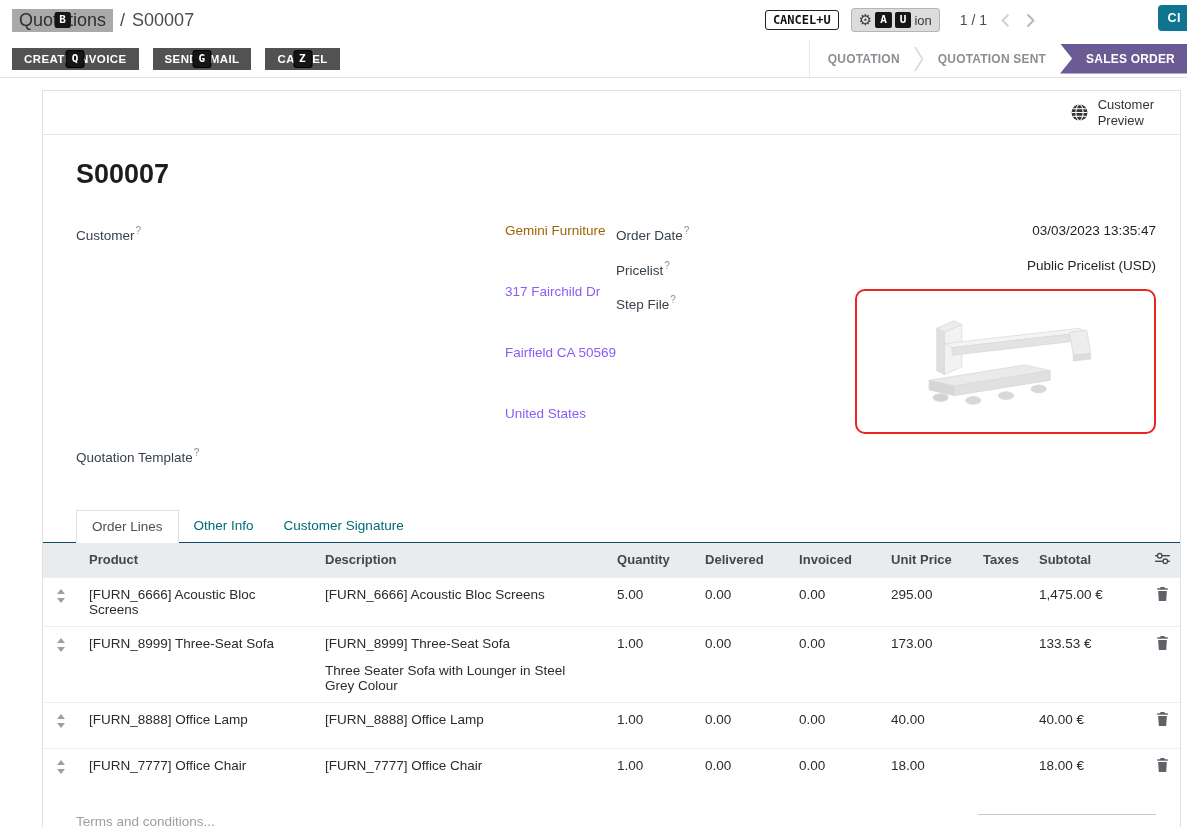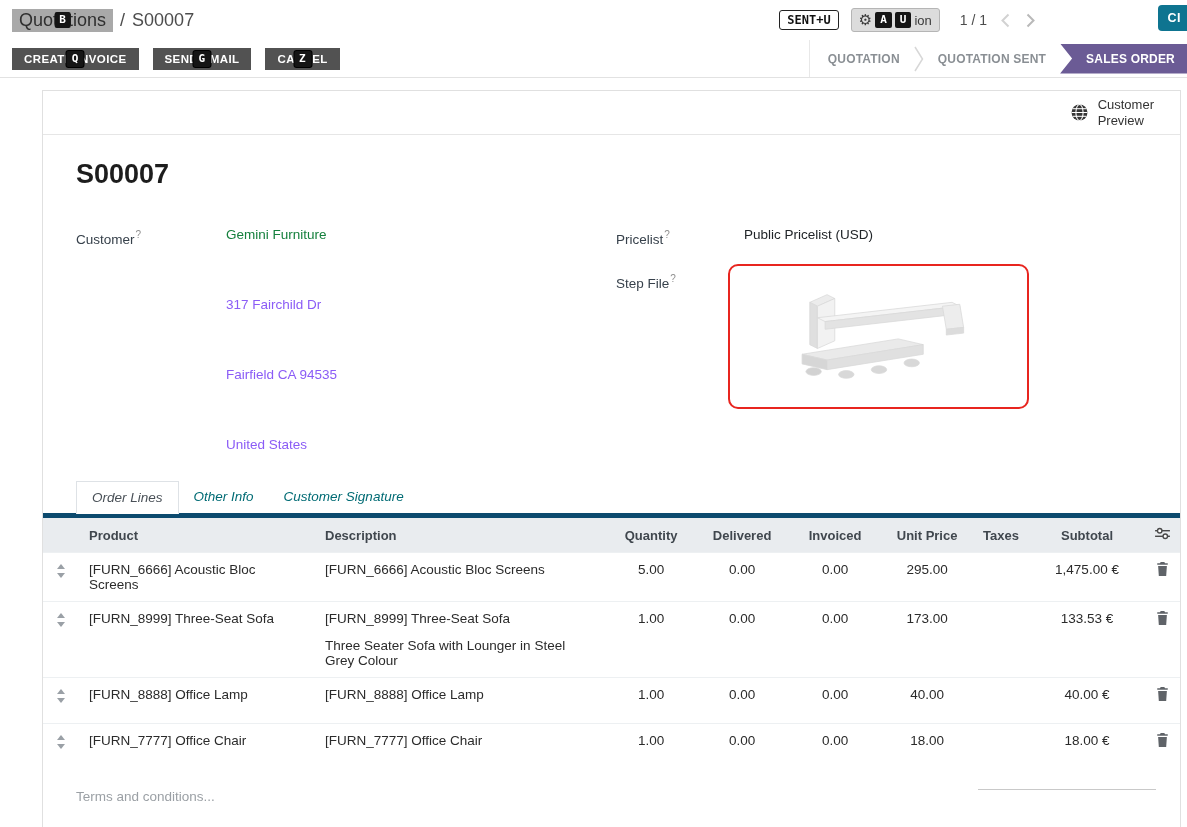--- a/index.html
+++ b/index.html
@@ -55,44 +55,44 @@
   .status-sep { display:inline-flex; align-items:center; }
   
   .sheet { margin:12px 6px 0 42px; border:1px solid #e0e0e0; background:#fff; min-height:737px; position:relative; }
   .sheet-header { height:44px; border-bottom:1px solid #e6e6e6; display:flex; justify-content:flex-end; align-items:center; padding:0 26px; }
   .customer-preview { display:flex; align-items:center; gap:9px; cursor:pointer; color:#333; font-size:13px; line-height:16px; }
   .cp-text span { display:block; }
   .sheet-body { padding:14px 24px 0 33px; }
   .record-title { font-size:27px; font-weight:bold; color:#1d1d1d; margin:10px 0 30px; }
   .fields { display:flex; }
   .fields .col { width:50%; }
-  .field-row { display:flex; margin-bottom:9px; line-height:30px; }
+  .field-row { display:flex; margin-bottom:9px; line-height:21px;justify-content:space-between; }
   .field-label { width:150px; flex-shrink:0; color:#37414b; }
   .col-right .field-label { width:128px; }
   .field-label.bold { font-weight:bold; color:#212529; }
   sup.help { color:#8f8f8f; font-size:10px; margin-left:1px; }
   .field-value { color:#212529; }
-  a.link, .link { color:#15803d; text-decoration:none; cursor:pointer; }
+  a.link, .link { color:#a16207; text-decoration:none; cursor:pointer; }
   .addr-line { display:block; color:#8b5cf6;margin-top:40px; }
   .mt18 { margin-top:18px; }
   .step-box {
     width:301px; height:145px; border:2px solid #e8251f; border-radius:10px;
     margin-left:-16px; display:flex; align-items:center; justify-content:center; background:#fff; cursor:pointer;
   }
   
-  .tabs { display:flex; margin-top:12px; padding-left:33px; border-bottom:5px solid #0c4a6e;font-style:italic; }
+  .tabs { display:flex; margin-top:33px; padding-left:33px; border-bottom:1px solid #0c4a6e; }
   .tab { padding:8px 15px; font-size:13.5px; color:#016b74; cursor:pointer; margin-bottom:-1px; }
   .tab.active { color:#495057; background:#fff; border:1px solid #dee2e6; border-bottom-color:#fff; }
   
   table.lines { width:100%; border-collapse:collapse; font-size:13.5px; }
   table.lines thead th {
     background:#e9ecef; color:#40474e; font-size:13px; font-weight:bold;
     text-align:left; padding:9px 10px; white-space:nowrap;
   }
-  table.lines th.num, table.lines td.num { text-align:center; }
+  table.lines th.num, table.lines td.num { text-align:left; }
   table.lines tbody td { padding:9px 10px; border-top:1px solid #edf0f2; vertical-align:top; color:#2b2b2b; }
   .td-handle, .th-handle { width:36px; text-align:center; }
   .td-handle span { cursor:grab; display:inline-block; padding-top:2px; }
   .edited { color:#2e6bd3; }
   .desc2 { color:#2b2b2b;margin-top:12px; }
   .td-trash { text-align:center; }
   .td-trash span { cursor:pointer; }
   .th-tools { width:34px; text-align:center; }
   .th-tools span { cursor:pointer; display:inline-block; }
   
@@ -108,21 +108,21 @@
 <header class="topbar">
   <div class="breadcrumb">
     <span class="bc-parent">
       <span>Quotations</span>
       <span class="kbd-hint">B</span>
     </span>
     <span class="bc-sep">/</span>
     <span class="bc-current">S00007</span>
   </div>
   <div class="topbar-right">
-    <span class="shiftu">SENT+U</span>
+    <span class="shiftu">CANCEL+U</span>
     <span class="action-btn">
       <span class="gear">⚙</span>
       <span class="kbd-hint">A</span>
       <span class="kbd-hint">U</span>
       <span>ion</span>
     </span>
     <span class="pager">1 / 1</span>
     <span class="pager-btn">
       <svg width="9" height="15" viewBox="0 0 9 15">
           <polyline points="7.5,1.5 1.5,7.5 7.5,13.5" stroke="#d2d2d2" stroke-width="2" fill="none"></polyline>
@@ -187,27 +187,38 @@
     <div class="fields">
 
       <div class="col">
         <div class="field-row">
           <span class="field-label">
             <span>Customer</span><sup class="help">?</sup>
           </span>
           <span class="field-value">
             <a class="link">Gemini Furniture</a>
             <span class="addr-line">317 Fairchild Dr</span>
-            <span class="addr-line">Fairfield CA 94535</span>
+            <span class="addr-line">Fairfield CA 50569</span>
             <span class="addr-line">United States</span>
           </span>
         </div>
+        <div class="field-row mt18">
+          <span class="field-label">
+            <span>Quotation Template</span><sup class="help">?</sup>
+          </span>
+        </div>
       </div>
 
       <div class="col col-right">
+        <div class="field-row">
+          <span class="field-label">
+            <span>Order Date</span><sup class="help">?</sup>
+          </span>
+          <span class="field-value">03/03/2023 13:35:47</span>
+        </div>
         <div class="field-row">
           <span class="field-label">
             <span>Pricelist</span><sup class="help">?</sup>
           </span>
           <span class="field-value">Public Pricelist (USD)</span>
         </div>
         <div class="field-row">
           <span class="field-label">
             <span>Step File</span><sup class="help">?</sup>
           </span>

